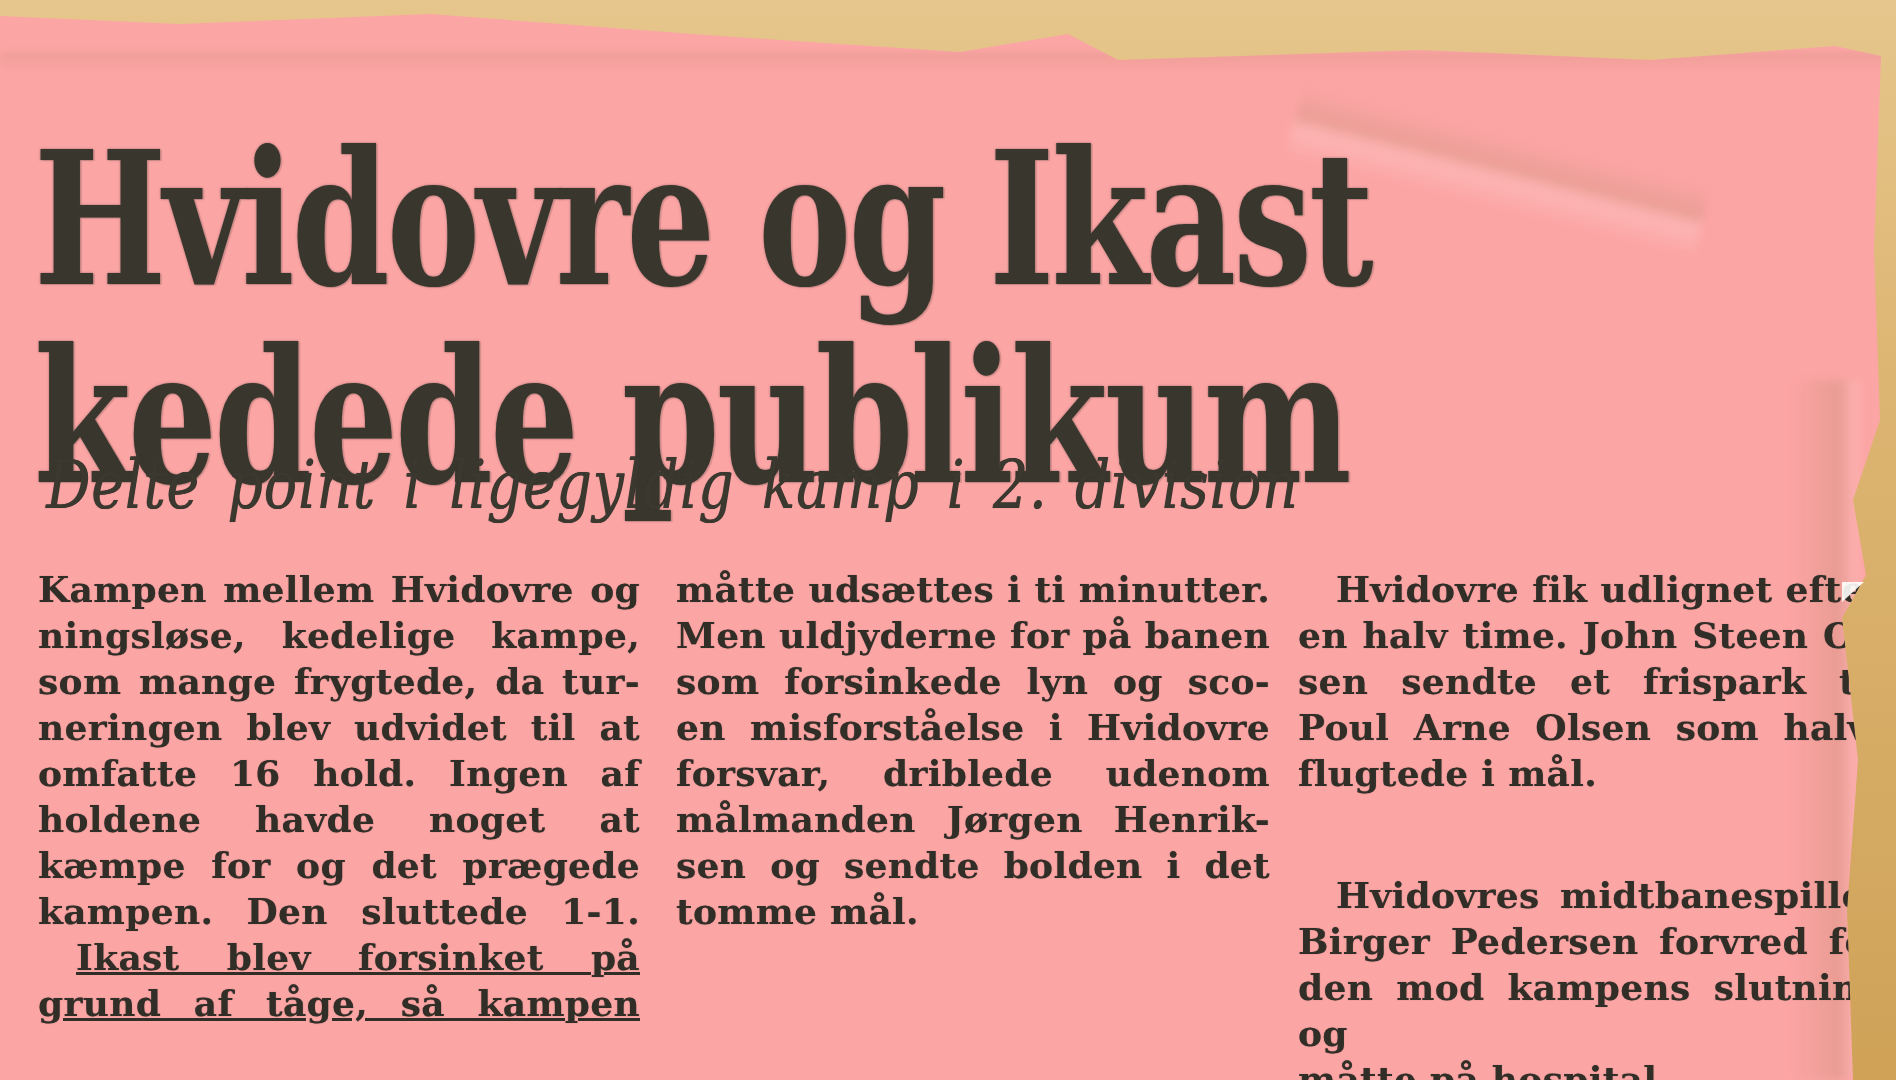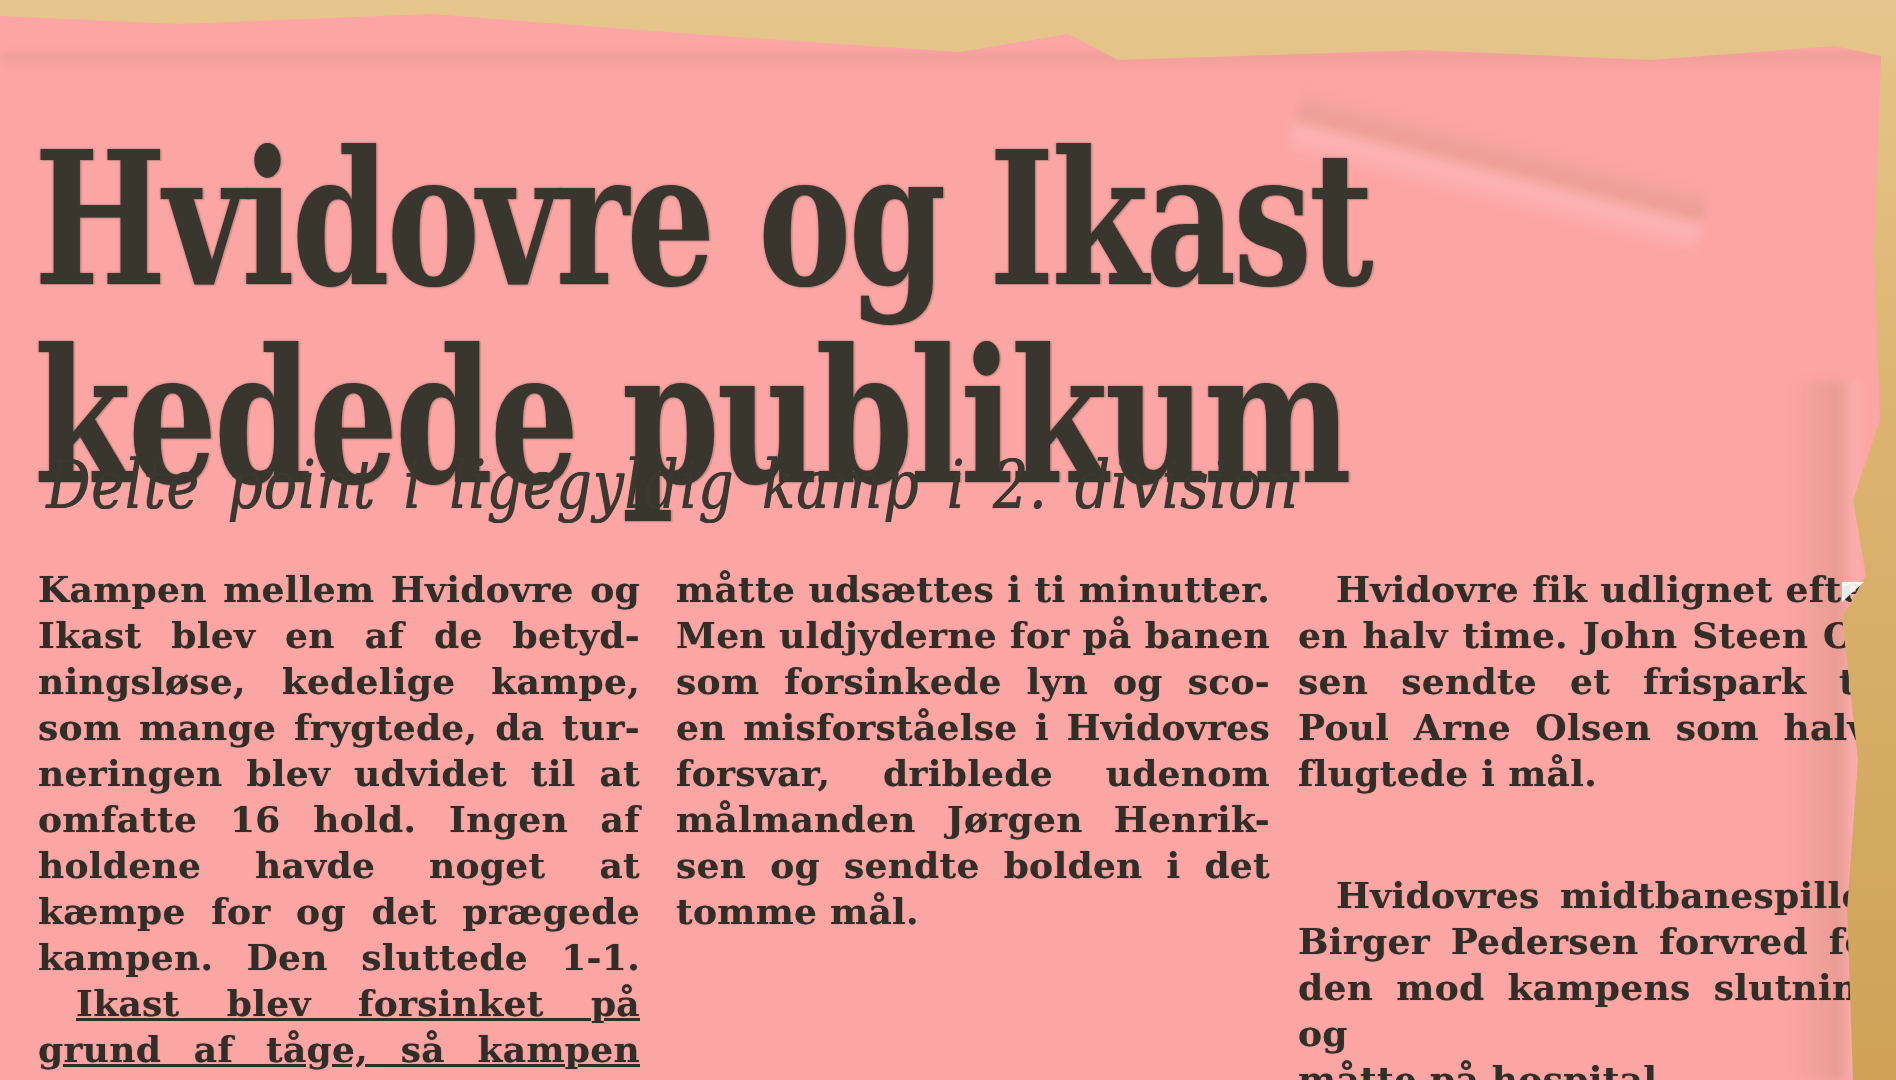--- a/index.html
+++ b/index.html
@@ -101,40 +101,39 @@
     <h1 class="headline">
       <span class="hl">Hvidovre og Ikast</span>
       <span class="hl">kedede publikum</span>
     </h1>
 
     <div class="subheadline">Delte point i ligegyldig kamp i 2. division</div>
 
     <div class="col" id="col-1">
         <div class="para">
           <div class="line">Kampen mellem Hvidovre og</div>
-          <div class="line">Ikast blev en af de betyd-</div>
           <div class="line">ningsløse, kedelige kampe,</div>
           <div class="line">som mange frygtede, da tur-</div>
           <div class="line">neringen blev udvidet til at</div>
           <div class="line">omfatte 16 hold. Ingen af</div>
           <div class="line">holdene havde noget at</div>
           <div class="line">kæmpe for og det prægede</div>
           <div class="line">kampen. Den sluttede 1-1.</div>
         </div>
         <div class="para indent">
           <div class="line">Ikast blev forsinket på</div>
           <div class="line">grund af tåge, så kampen</div>
         </div>
       </div>
     <div class="col" id="col-2">
         <div class="para">
           <div class="line">måtte udsættes i ti minutter.</div>
           <div class="line">Men uldjyderne for på banen</div>
           <div class="line">som forsinkede lyn og sco-</div>
-          <div class="line">en misforståelse i Hvidovres</div>
+          <div class="line">en misforståelse i Hvidovre</div>
           <div class="line">forsvar, driblede udenom</div>
           <div class="line">målmanden Jørgen Henrik-</div>
           <div class="line">sen og sendte bolden i det</div>
           <div class="line ragged">tomme mål.</div>
         </div>
       </div>
     <div class="col" id="col-3">
         <div class="para indent">
           <div class="line">Hvidovre fik udlignet efter</div>
           <div class="line">en halv time. John Steen Ol-</div>

